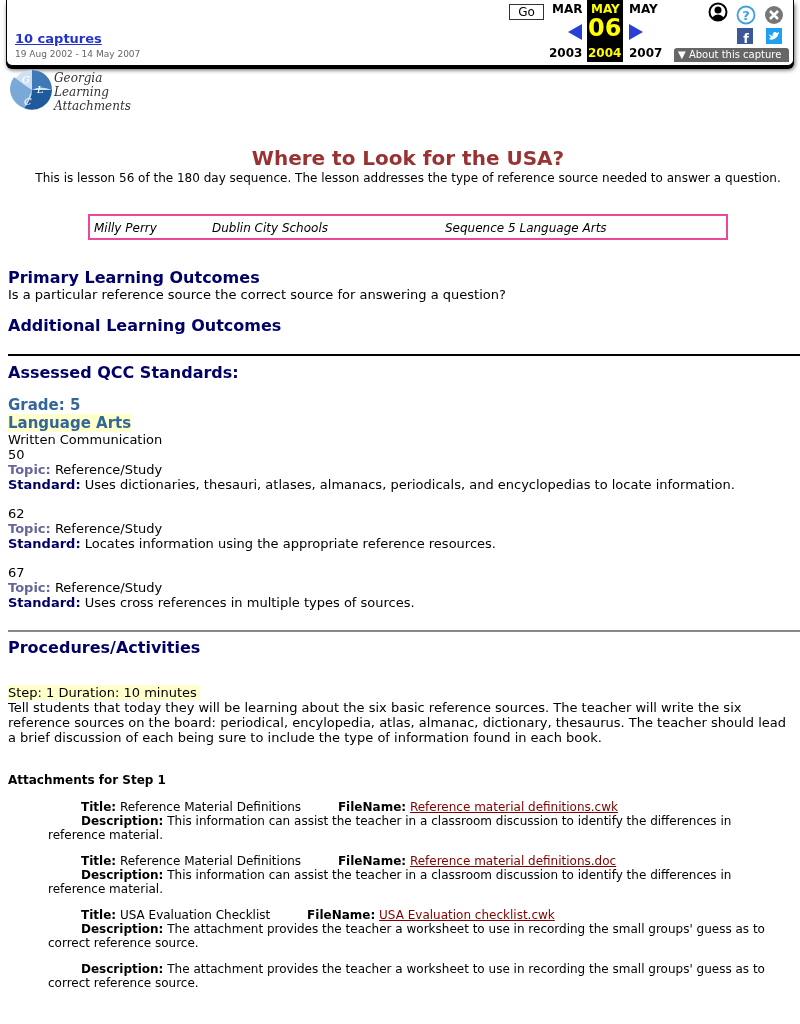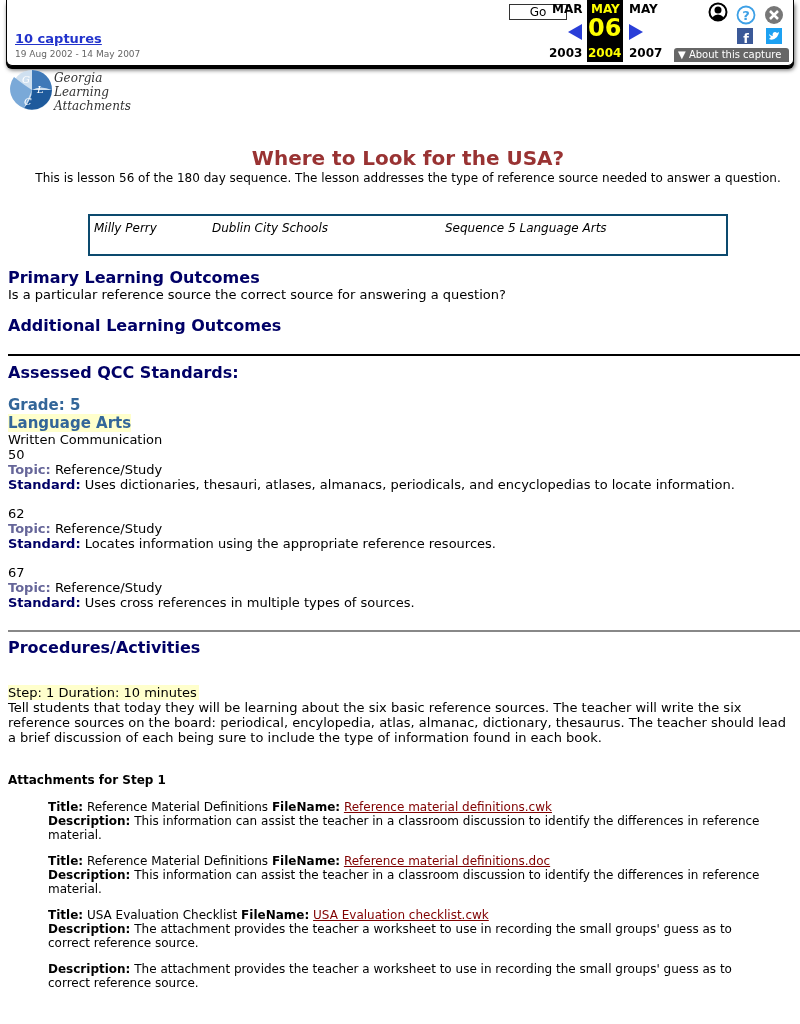--- a/index.html
+++ b/index.html
@@ -17,21 +17,21 @@
       border-radius: 0 0 6px 6px;
       box-shadow: 0 3px 0 #000, 1px 4px 4px rgba(0,0,0,0.6);
     }
     #wm-url {
       position: absolute; left: 14px; top: 4px; width: 483px; height: 17px;
       border: 1px solid #555; font-size: 12px; padding: 0 2px;
       font-family: "DejaVu Sans", sans-serif; color: #000; background: #fff;
       white-space: nowrap; overflow: hidden; line-height: 15px;
     }
     #wm-go {
-      position: absolute; left: 502px; top: 4px; width: 58px; height: 16px;
+      position: absolute; left: 502px; top: 4px; width: 35px; height: 16px;
       border: 1px solid #333; background: #fff; font-size: 12px; line-height: 14px;
       text-align: center; padding: 0; font-family: "DejaVu Sans", sans-serif;
     }
     #wm-captures {
       position: absolute; left: 8px; top: 31px; font-size: 13px; font-weight: bold;
       color: #2233cc; text-decoration: underline;
     }
     #wm-range { position: absolute; left: 8px; top: 49px; font-size: 9px; color: #666; }
     .wm-month { position: absolute; top: 2px; font-size: 12px; font-weight: bold; }
     .wm-year { position: absolute; top: 46px; font-size: 12px; font-weight: bold; }
@@ -60,37 +60,37 @@
     }
     #lesson-title {
       position: absolute; left: 0; top: 146px; width: 816px; text-align: center;
       font-size: 20px; font-weight: bold; color: #993333;
     }
     #lesson-desc {
       position: absolute; left: 0; top: 171px; width: 816px; text-align: center;
       font-size: 12px;
     }
     #info-box {
-      position: absolute; left: 88px; top: 214px; width: 640px; height: 42px;
-      border: 2px solid #0c4a6e; font-style: italic; font-size: 12px;
+      position: absolute; left: 88px; top: 214px; width: 640px; height: 26px;
+      border: 2px solid #ec4899; font-style: italic; font-size: 12px;
     }
     #info-box span { position: absolute; top: 5px; }
     .h-section { position: absolute; left: 8px; font-size: 16px; font-weight: bold; color: #000066; }
     .plain { position: absolute; left: 8px; font-size: 13px; }
     .rule { position: absolute; left: 8px; width: 792px; }
     .grade { position: absolute; left: 8px; font-size: 15px; font-weight: bold; color: #336699; }
     .hl { background: #ffffcc; }
     .std-block { position: absolute; left: 8px; font-size: 13px; line-height: 15px; }
     .lbl-topic { color: #666699; font-weight: bold; }
     .lbl-std { color: #000066; font-weight: bold; }
     #step-line { position: absolute; left: 8px; top: 685px; font-size: 13px; background: #ffffcc; padding-right: 2px; }
     #step-text { position: absolute; left: 8px; top: 700px; width: 790px; font-size: 13px; font-weight: normal; line-height: 15px; }
     #attach-heading { position: absolute; left: 8px; top: 773px; font-size: 12px; font-weight: bold; }
     .attach { position: absolute; left: 48px; width: 720px; font-size: 12px; line-height: 14px; }
-    .attach b { font-weight: bold; }
+    .attach b { font-weight: bold; margin-left: 33px; }
     .attach a { color: #800000; text-decoration: underline; }
   </style>
 </head>
 <body>
 
 <div id="wm-toolbar">
   <button id="wm-go">Go</button>
   <a id="wm-captures">10 captures</a>
   <div id="wm-range">19 Aug 2002 - 14 May 2007</div>
 

